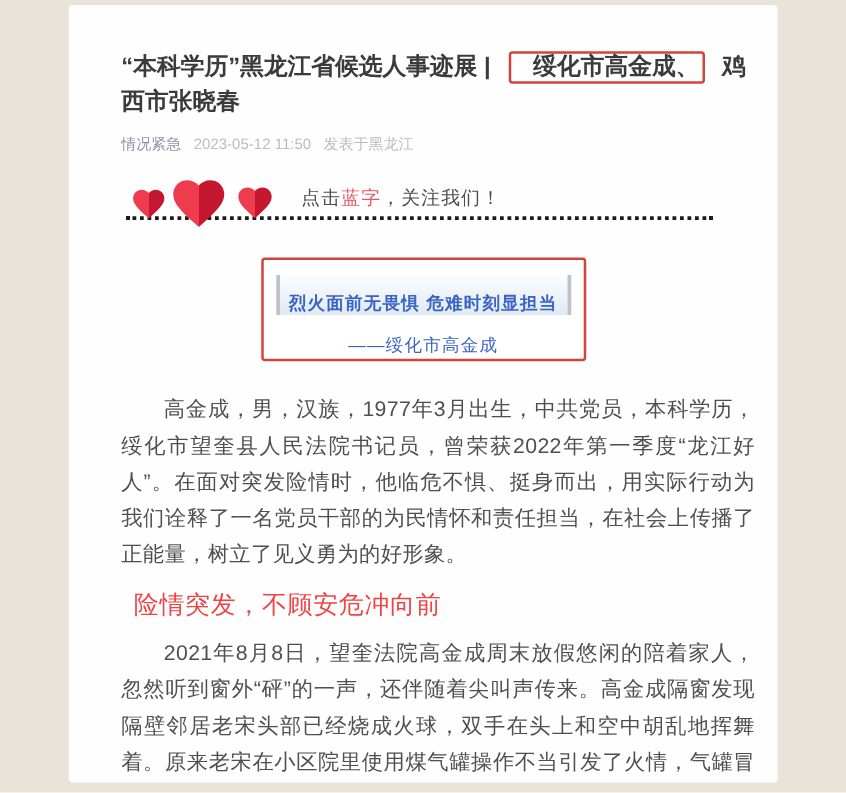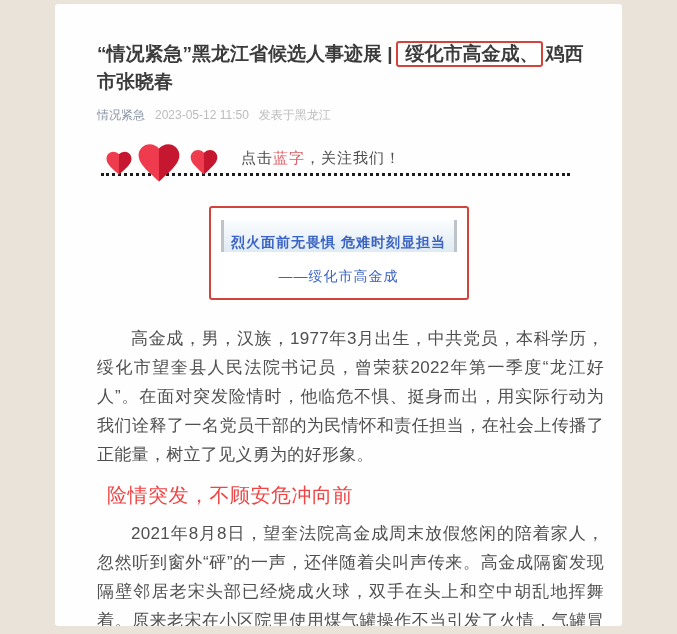--- a/index.html
+++ b/index.html
@@ -20,22 +20,22 @@
   }
   
   .title {
     margin: 36px 20px 0 42px;
     font-size: 19px; line-height: 28px;
     font-weight: bold; color: #3b3b3b;
   }
   .hl-box {
     border: 2px solid #d2443b;
     border-radius: 3px;
-    padding: 0 2px 1px 8px;
-    margin: 0 3px;
+    padding: 0 2px 1px 18px;
+    margin: 0 14px;
   }
   
   .meta { margin: 11px 20px 0 42px; font-size: 12px; }
   .meta .author { color: #8a94a6; margin-right: 10px; cursor: pointer; }
   .meta .date { color: #bcbcbc; margin-right: 10px; }
   .meta .loc { color: #bcbcbc; font-family: Liberation Mono, monospace; }
   
   .cta { position: relative; height: 32px; margin-top: 20px; }
   .dotline {
     position: absolute; left: 46px; right: 52px; bottom: 0;
@@ -62,21 +62,21 @@
     margin: 12px 10px 0 10px; height: 32px;
     background: linear-gradient(#fbfdfe, #dfeaf3);
     border-left: 3px solid #bdc3c9; border-right: 3px solid #bdc3c9;
     display: flex; align-items: flex-end; justify-content: center;
   }
   .banner span {
     font-size: 14px; font-weight: bold; color: #3a63c4; letter-spacing: 1px;
     white-space: nowrap;
   }
   .attribution {
-    text-align: center; margin: 16px 0 12px 0;
+    text-align: center; margin: 16px 0 1px 0;
     font-size: 14px; color: #3a63c4; letter-spacing: 1px;
   }
   
   .body-p {
     margin: 24px 18px 0 42px;
     font-size: 17px; line-height: 29px; color: #4f4f4f;
     text-indent: 2em; text-align: justify;
     letter-spacing: 0.3px;
   }
   .subhead {
@@ -95,21 +95,21 @@
     <linearGradient id="hg" x1="0" y1="0" x2="1" y2="0">
       <stop offset="0.5" stop-color="#ee3b4e"></stop>
       <stop offset="0.5" stop-color="#c5172f"></stop>
     </linearGradient>
     <path id="heartp" d="M12 21.35l-1.45-1.32C5.4 15.36 2 12.28 2 8.5 2 5.42 4.42 3 7.5 3c1.74 0 3.41.81 4.5 2.09C13.09 3.81 14.76 3 16.5 3 19.58 3 22 5.42 22 8.5c0 3.78-3.4 6.86-8.55 11.54L12 21.35z"></path>
   </defs>
 </svg>
 
 <div class="card">
 
-  <h1 class="title"><span>“情况紧急”黑龙江省候选人事迹展 |</span><span class="hl-box">绥化市高金成、</span><span>鸡西市张晓春</span></h1>
+  <h1 class="title"><span>“本科学历”黑龙江省候选人事迹展 |</span><span class="hl-box">绥化市高金成、</span><span>鸡西市张晓春</span></h1>
 
   <div class="meta">
     <span class="author">情况紧急</span><span class="date">2023-05-12 11:50</span><span class="loc">发表于黑龙江</span>
   </div>
 
   <div class="cta">
     <div class="dotline"></div>
     <div class="hearts">
       <svg class="heart h1" viewBox="0 0 24 24">
           <use href="#heartp" fill="url(#hg)"></use>

